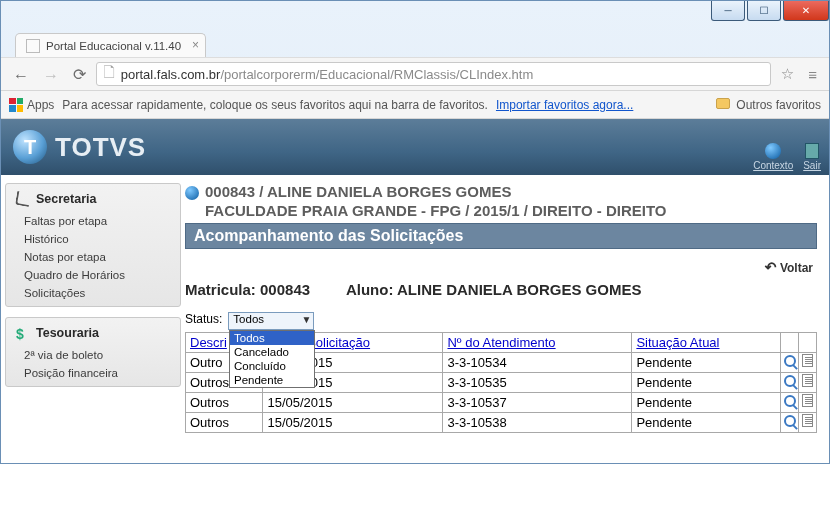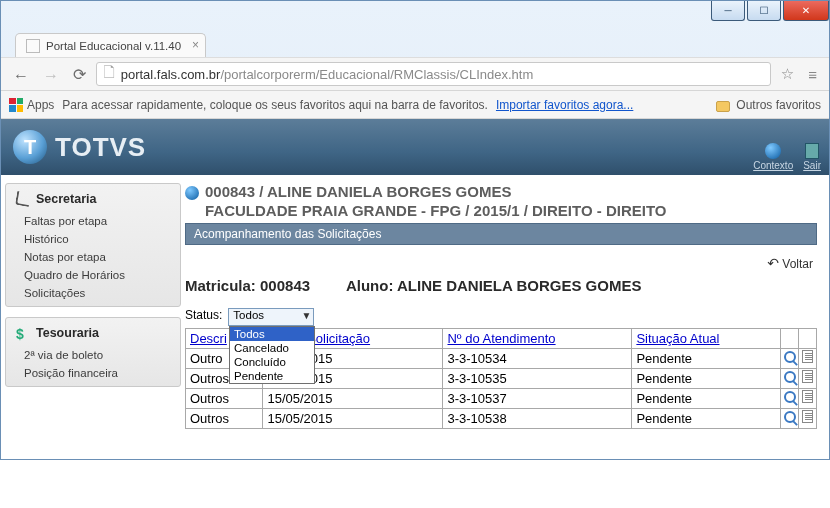--- a/index.html
+++ b/index.html
@@ -22,21 +22,21 @@
   .urlbox .file { color:#9b9b9b; font-size:14px; margin-right:6px; }
   .urlbox .host { color:#333; }
   .urlbox .path { color:#8a8a8a; }
   .endicons { font-size:15px; color:#888; padding:0 4px; }
   
   .bmbar { background:#f5f5f5; height:28px; display:flex; align-items:center; padding:0 8px; font-size:12px; color:#555; border-bottom:1px solid #d6d6d6; gap:8px; }
   .bmbar .apps { display:flex; align-items:flex-end; gap:4px; }
   .bmbar .appsicon { width:14px; height:14px; display:grid; grid-template-columns:1fr 1fr; grid-template-rows:1fr 1fr; gap:1px; }
   .bmbar .appsicon span:nth-child(1){background:#d23;} .bmbar .appsicon span:nth-child(2){background:#2a6;} .bmbar .appsicon span:nth-child(3){background:#28c;} .bmbar .appsicon span:nth-child(4){background:#fb0;}
   .bmbar a { color:#1155cc; text-decoration:underline; }
-  .bmbar .right { margin-left:auto; display:flex; align-items:flex-end; gap:6px; }
+  .bmbar .right { margin-left:auto; display:flex; align-items:flex-start; gap:6px; }
   .folder { width:14px; height:11px; background:#f4c862; border:1px solid #caa24b; border-radius:2px; display:inline-block; }
 
   
   .page { background:#fff; }
   
   .banner { background:linear-gradient(#5c7d99,#3f6585 60%,#2f4f6b); height:56px; display:flex; align-items:center; padding:0 12px; color:#fff; position:relative; }
   .logo { display:flex; align-items:center; gap:8px; }
   .logo-mark { width:34px; height:34px; border-radius:50%; background:radial-gradient(circle at 35% 30%,#bfe3ff,#5aa0d6 55%,#1f547e); display:flex; align-items:center; justify-content:center; font-weight:bold; font-size:20px; color:#fff; }
   .logo-word { font-size:26px; letter-spacing:1px; font-weight:600; color:#e7eef4; }
   .hdr-right { position:absolute; right:8px; bottom:4px; display:flex; gap:10px; align-items:flex-end; font-size:10px; }
@@ -53,22 +53,22 @@
   .navhead .ic { width:14px; height:14px; display:inline-block; }
   .ic-clip { border-left:2px solid #555; border-bottom:2px solid #555; width:8px; height:14px; border-bottom-left-radius:4px; transform:rotate(10deg); }
   .ic-money { color:#2a7; font-weight:bold; font-size:14px; }
   .nav a { display:block; padding:3px 10px 3px 18px; color:#3b3b3b; text-decoration:none; font-size:11.5px; }
 
   
   .main { flex:1; padding-right:8px; }
   .student { display:flex; align-items:flex-start; gap:6px; }
   .student .globe2 { width:14px; height:14px; border-radius:50%; background:radial-gradient(circle at 35% 30%,#7fc9ff,#0a5aa0); margin-top:3px; }
   .stxt { color:#5d5d5d; font-weight:bold; font-size:15px; line-height:1.25; }
-  .sectionbar { background:#6c86a0; color:#fff; font-weight:normal; font-size:12px; padding:3px 8px; margin-top:2px; border:1px solid #4f6a85; }
-  .voltar { text-align:right; margin:10px 4px 6px 0; font-size:12px; color:#333; }
+  .sectionbar { background:#6c86a0; color:#fff; font-weight:bold; font-size:16px; padding:3px 8px; margin-top:2px; border:1px solid #4f6a85; }
+  .voltar { text-align:right; margin:10px 4px 6px 0; font-size:12px; color:#333;font-weight:bold; }
   .voltar span.arrow { font-size:14px; }
   .matline { font-weight:bold; color:#2a2a2a; font-size:15px; margin:4px 0 14px; }
   .matline .gap { display:inline-block; width:28px; }
 
   .status-row { display:flex; align-items:flex-start; gap:6px; font-size:12px; margin-bottom:2px; position:relative; }
   .select { border:1px solid #7a9bbd; background:#eef4fb; width:86px; height:18px; padding:0 14px 0 4px; font-size:11.5px; position:relative; }
   .select::after { content:"▼"; position:absolute; right:2px; top:1px; font-size:10px; color:#2a4; color:#333; }
   .dropdown { position:absolute; left:44px; top:18px; width:86px; border:1px solid #6f6f6f; background:#fff; font-size:11.5px; z-index:10; }
   .dropdown div { padding:1px 4px; }
   .dropdown .sel { background:#2f62c7; color:#fff; }

